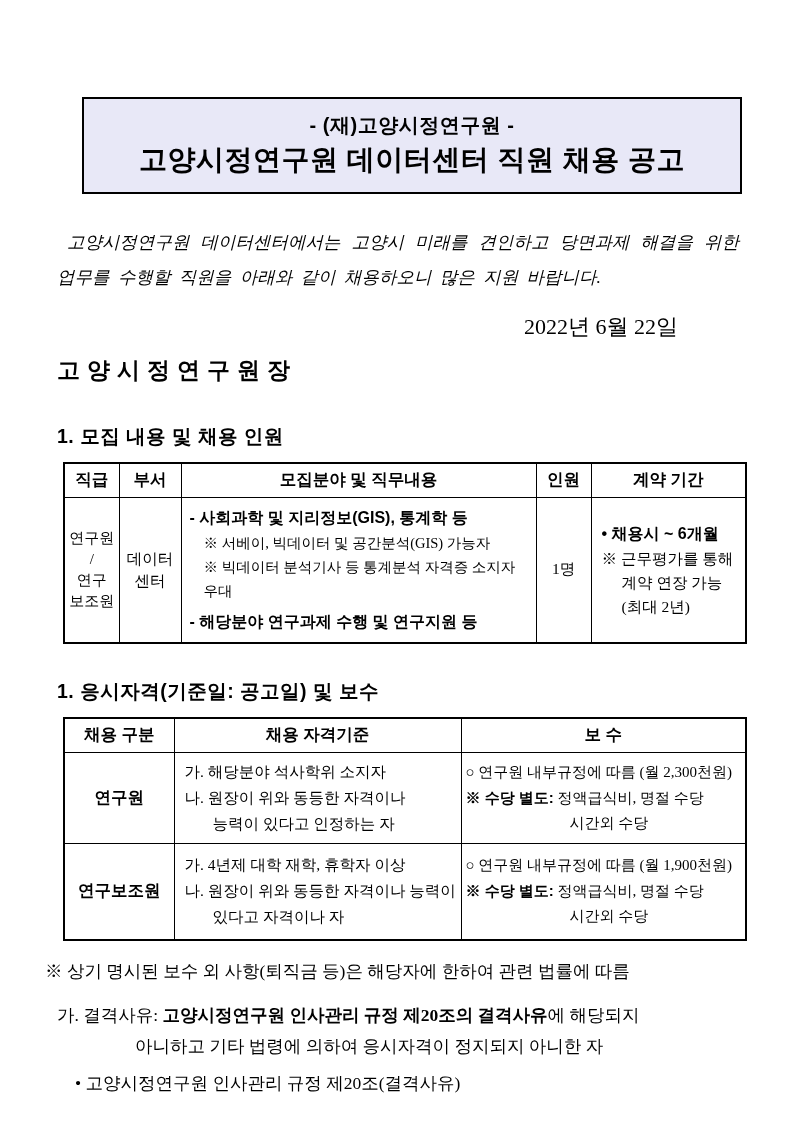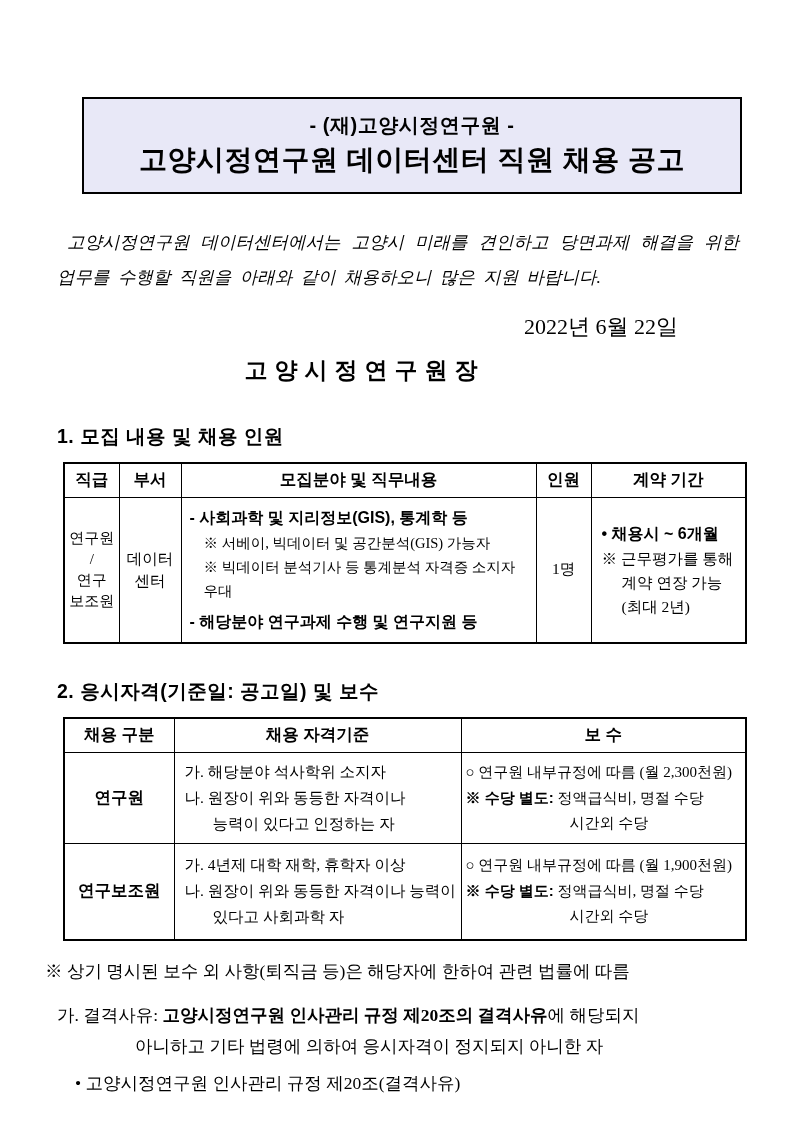--- a/index.html
+++ b/index.html
@@ -52,21 +52,21 @@
     font-style: italic;
   }
   .date-line {
     margin-top: 17px;
     text-align: right;
     padding-right: 62px;
     font-size: 22px;
   }
   .signer-line {
     margin-top: 13px;
-    text-align: center;
+    text-align: left;
     padding-right: 68px;
     font-size: 23px;
     font-weight: bold;
     letter-spacing: 7px;
   }
 
   
   .section-heading {
     font-family: "Liberation Sans", sans-serif;
     font-weight: bold;
@@ -212,21 +212,21 @@
         <td class="contract-cell">
           <div class="contract-bold">• 채용시 ~ 6개월</div>
           <div class="contract-note">※ 근무평가를 통해</div>
           <div class="contract-note contract-indent">계약 연장 가능</div>
           <div class="contract-note contract-indent">(최대 2년)</div>
         </td>
       </tr>
     </tbody>
   </table>
 
-  <div class="section-heading sh2">2. 응시자격(기준일: 공고일) 및 보수</div>
+  <div class="section-heading sh2">1. 응시자격(기준일: 공고일) 및 보수</div>
 
   <table class="t2">
     <colgroup>
       <col style="width:110px">
         <col style="width:287px">
         <col style="width:285px">
     </colgroup>
     <thead>
       <tr>
         <th>채용 구분</th>
@@ -246,21 +246,21 @@
           <div class="pay-line">○ 연구원 내부규정에 따름 (월 2,300천원)</div>
           <div class="pay-line"><span class="pay-bold">※ 수당 별도:</span><span> 정액급식비, 명절 수당</span></div>
           <div class="pay-line pay-indent">시간외 수당</div>
         </td>
       </tr>
       <tr class="t2-row2">
         <td class="cat-cell">연구보조원</td>
         <td class="qual-cell">
           <div class="qual-line">가. 4년제 대학 재학, 휴학자 이상</div>
           <div class="qual-line">나. 원장이 위와 동등한 자격이나 능력이</div>
-          <div class="qual-line qual-indent">있다고 사회과학 자</div>
+          <div class="qual-line qual-indent">있다고 자격이나 자</div>
         </td>
         <td class="pay-cell">
           <div class="pay-line">○ 연구원 내부규정에 따름 (월 1,900천원)</div>
           <div class="pay-line"><span class="pay-bold">※ 수당 별도:</span><span> 정액급식비, 명절 수당</span></div>
           <div class="pay-line pay-indent">시간외 수당</div>
         </td>
       </tr>
     </tbody>
   </table>
 

